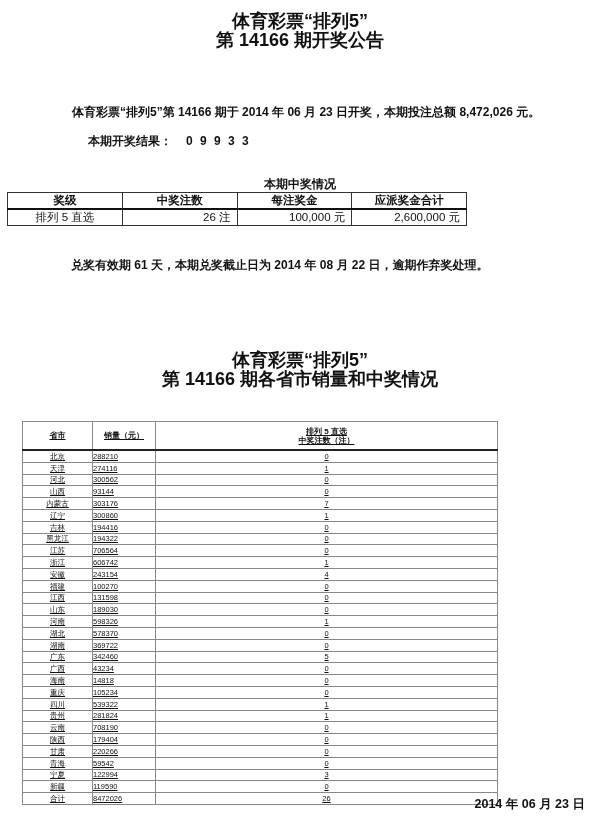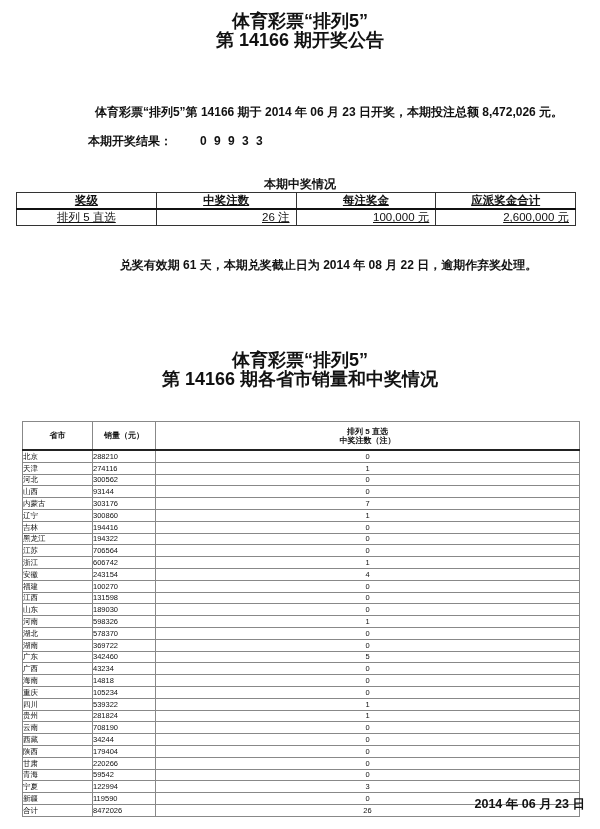--- a/index.html
+++ b/index.html
@@ -11,72 +11,72 @@
     font-family: "Liberation Sans", "DejaVu Sans", sans-serif;
     overflow: hidden;
   }
   .centered { left: 0; right: 0; text-align: center; }
   .abs { position: absolute; }
 
   
   .doc-title { font-size: 18px; font-weight: bold; line-height: 19px; }
 
   
-  .body-line { font-size: 12px; font-weight: 600; line-height: 15px; text-align: center; }
-
-  
-  .result-numbers { letter-spacing: 2px; margin-left: 28px; }
+  .body-line { font-size: 12px; font-weight: 600; line-height: 15px; }
+
+  
+  .result-numbers { letter-spacing: 2px; margin-left: 14px; }
 
   
   .section-heading { font-size: 12px; font-weight: bold; }
   table.prize {
-    position: absolute; top: 192px; left: 16px;
-    width: 560px;
+    position: absolute; top: 192px; left: 7px;
+    width: 460px;
     border-collapse: collapse;
     table-layout: fixed;
     font-size: 11.5px;
-    text-decoration: underline;
   }
   table.prize th, table.prize td {
     border: 1px solid #333;
     height: 14px;
     padding: 0 6px;
     overflow: hidden;
     white-space: nowrap;
   }
   table.prize th { font-weight: bold; text-align: center; border-bottom: 2px solid #111; }
   table.prize td.c-center { text-align: center; }
   table.prize td.c-right  { text-align: right; }
 
   
   table.province {
     position: absolute; top: 421px; left: 22px;
-    width: 558px;
+    width: 476px;
     border-collapse: collapse;
     table-layout: fixed;
     font-size: 7.5px;
     line-height: 9px;
+    text-decoration: underline;
   }
   table.province th, table.province td {
     border: 1px solid #888;
     padding: 0;
     overflow: hidden;
     white-space: nowrap;
   }
   table.province { border: 1px solid #444; }
   table.province thead th {
     height: 27px;
     font-weight: 600;
     font-size: 8px;
     text-align: center;
     vertical-align: middle;
     border-bottom: 2px solid #222;
   }
   table.province tbody td { height: 10.8px; vertical-align: middle; }
-  td.c-prov  { text-align: left; }
+  td.c-prov  { text-align: center; }
   td.c-sales { text-align: left; padding-right: 4px !important; }
   td.c-wins  { text-align: center; }
 
   
   .footer-date {
     right: 15px; top: 796px;
     font-size: 12.5px; font-weight: bold;
     text-align: right;
   }
 </style>
@@ -259,25 +259,20 @@
         <td class="c-prov">贵州</td>
         <td class="c-sales">281824</td>
         <td class="c-wins">1</td>
       </tr>
       <tr>
         <td class="c-prov">云南</td>
         <td class="c-sales">708190</td>
         <td class="c-wins">0</td>
       </tr>
       <tr>
-        <td class="c-prov">西藏</td>
-        <td class="c-sales">34244</td>
-        <td class="c-wins">0</td>
-      </tr>
-      <tr>
         <td class="c-prov">陕西</td>
         <td class="c-sales">179404</td>
         <td class="c-wins">0</td>
       </tr>
       <tr>
         <td class="c-prov">甘肃</td>
         <td class="c-sales">220266</td>
         <td class="c-wins">0</td>
       </tr>
       <tr>

